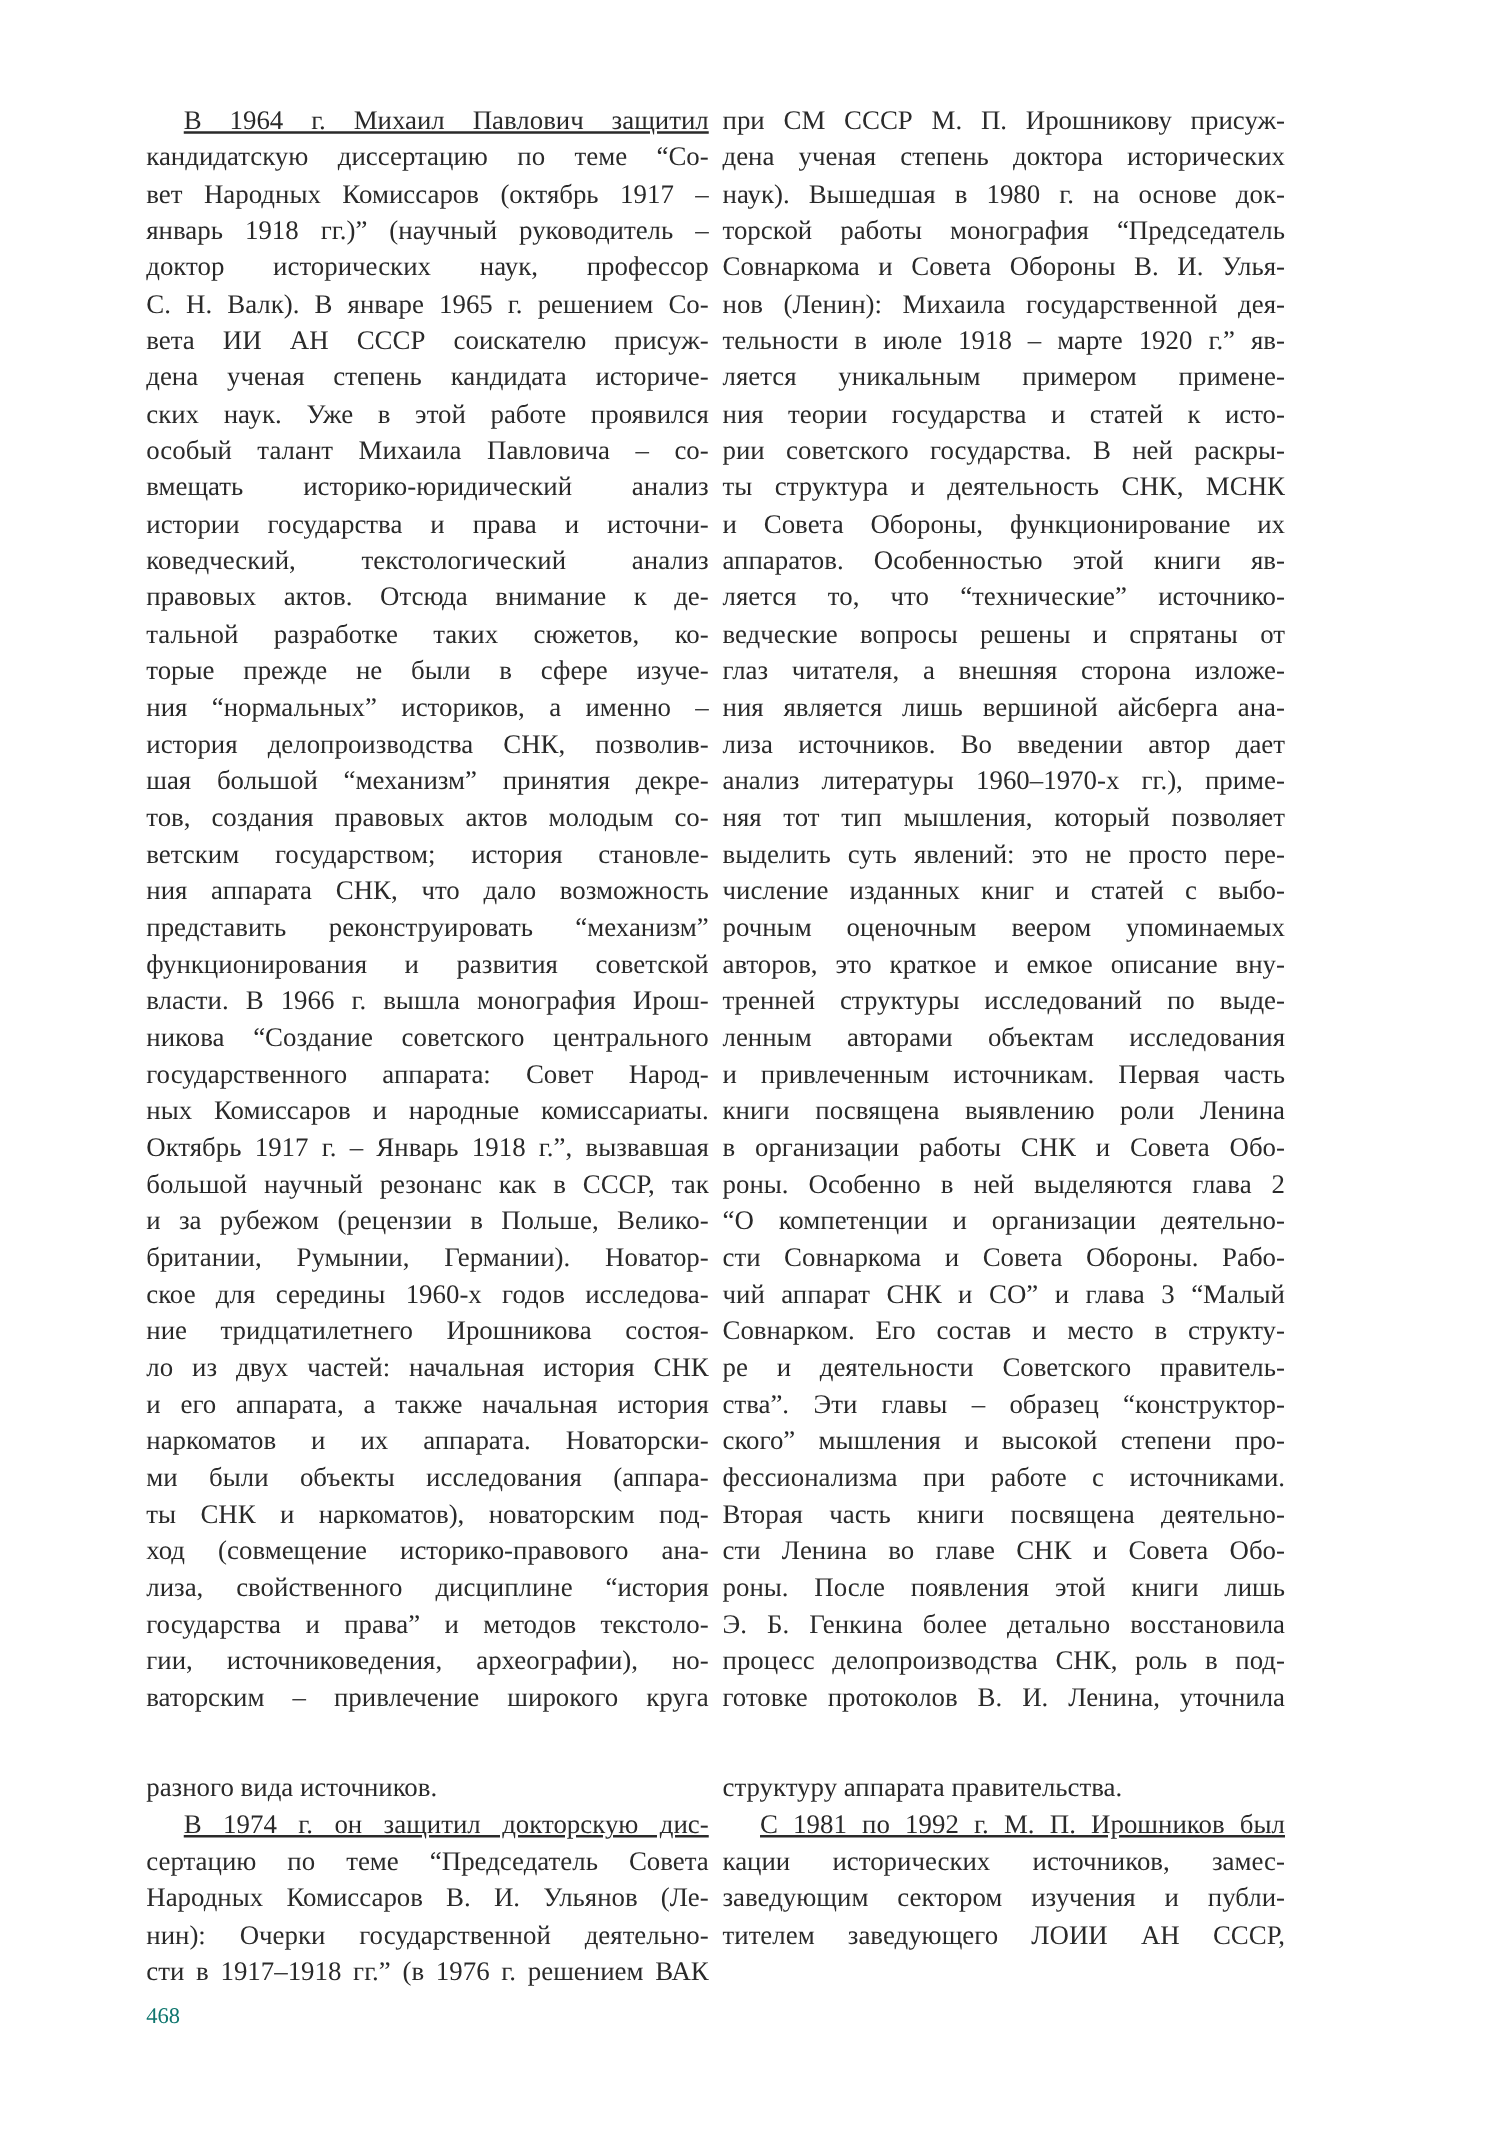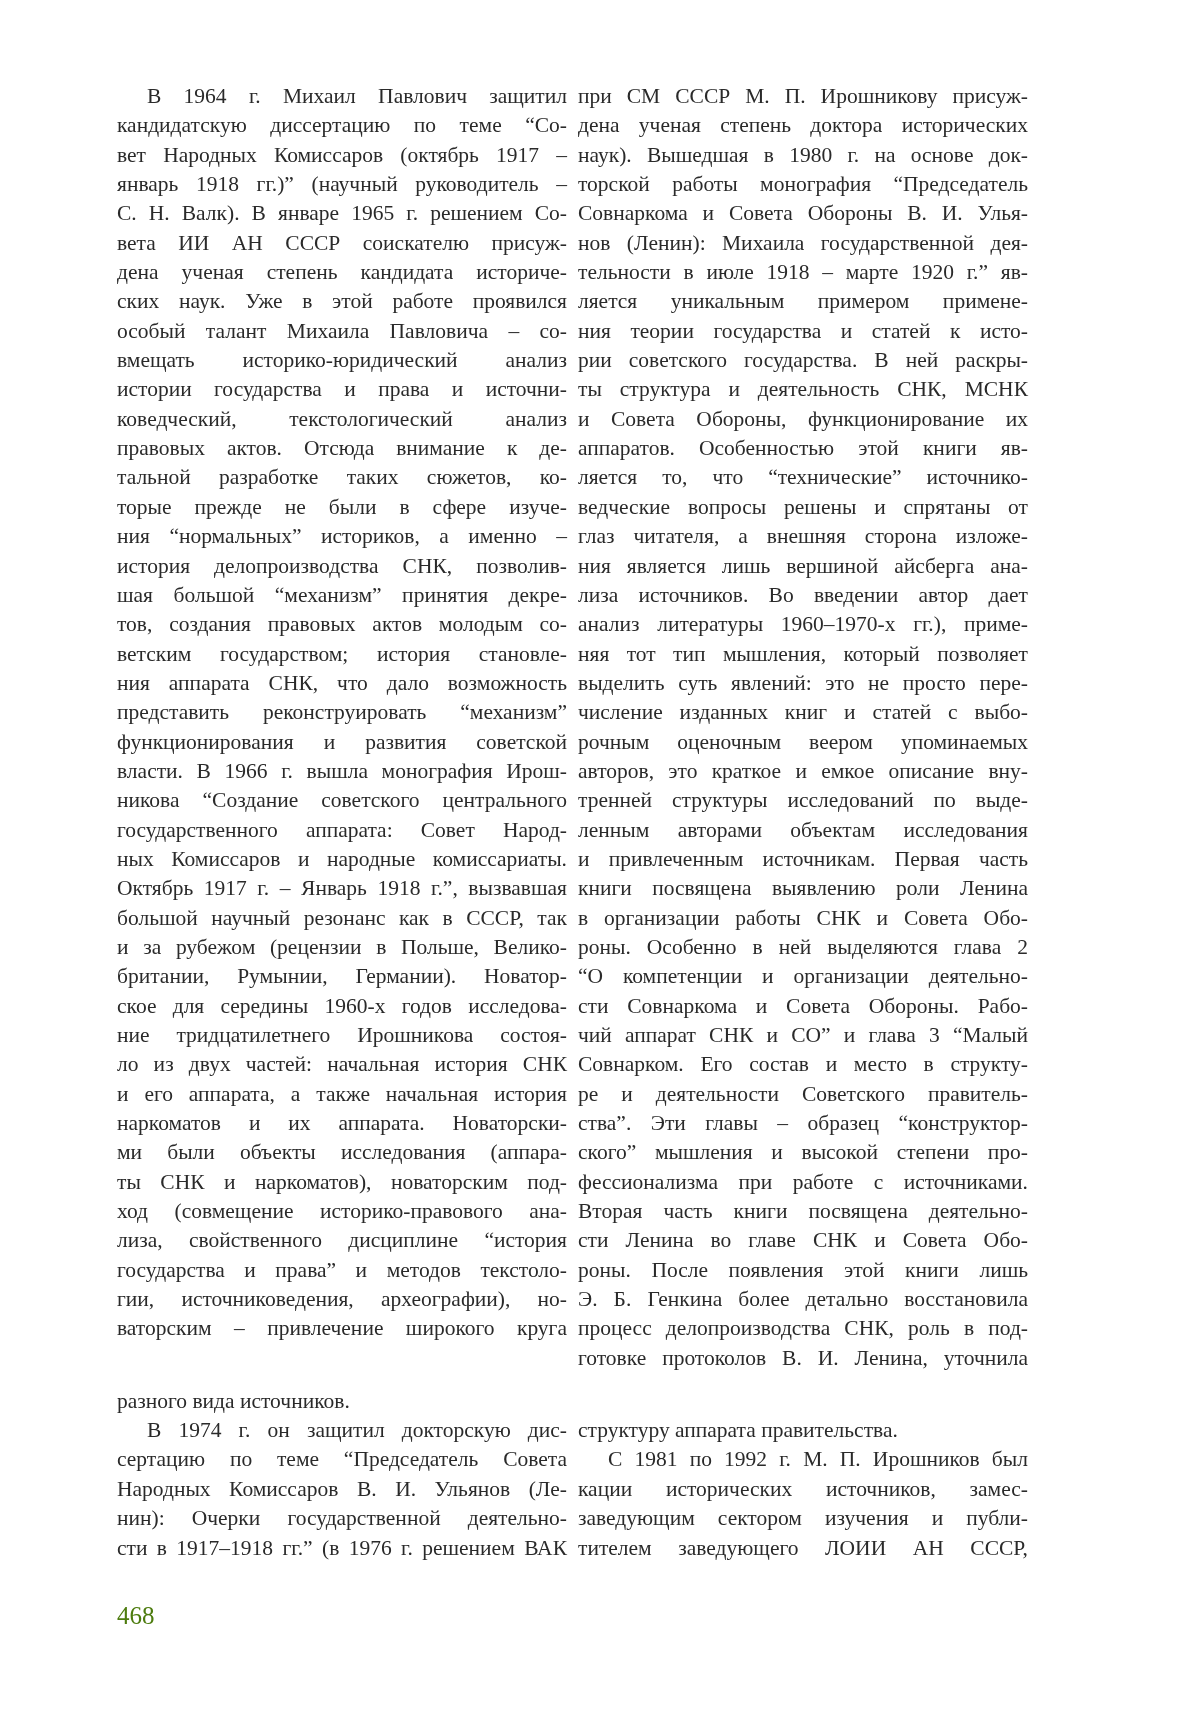--- a/index.html
+++ b/index.html
@@ -3,33 +3,34 @@
 <meta charset="utf-8">
 <style>
   html, body { margin:0; padding:0; background:#ffffff; }
   body { width:1200px; height:1719px; position:relative; overflow:hidden;
          font-family:"Liberation Serif","DejaVu Serif",serif; color:#2a2a2a; }
   .col { position:absolute; top:82px; width:450px; }
   .col.left { left:117px; }
   .col.right { left:578px; }
   .line { display:block; height:29.35px; line-height:29.35px; font-size:21.5px;
           white-space:nowrap; text-align:justify; text-align-last:justify; }
-  .line.indent { padding-left:30px; }
+  .line.indent { padding-left:30px;text-decoration:underline; }
   .line.last { text-align-last:left;margin-top:43px; }
-  .page-number { position:absolute; left:117px; top:1602px; font-size:25px; color:#4d7c0f; }
+  .page-number { position:absolute; left:117px; top:1602px; font-size:18px; color:#0f766e; }
 </style>
 </head>
 <body>
 
 <div>
   <div class="col left">
       <span class="line indent">В 1964 г. Михаил Павлович защитил</span>
       <span class="line">кандидатскую диссертацию по теме “Со-</span>
       <span class="line">вет Народных Комиссаров (октябрь 1917 –</span>
       <span class="line">январь 1918 гг.)” (научный руководитель –</span>
+      <span class="line">доктор исторических наук, профессор</span>
       <span class="line">С. Н. Валк). В январе 1965 г. решением Со-</span>
       <span class="line">вета ИИ АН СССР соискателю присуж-</span>
       <span class="line">дена ученая степень кандидата историче-</span>
       <span class="line">ских наук. Уже в этой работе проявился</span>
       <span class="line">особый талант Михаила Павловича – со-</span>
       <span class="line">вмещать историко-юридический анализ</span>
       <span class="line">истории государства и права и источни-</span>
       <span class="line">коведческий, текстологический анализ</span>
       <span class="line">правовых актов. Отсюда внимание к де-</span>
       <span class="line">тальной разработке таких сюжетов, ко-</span>

